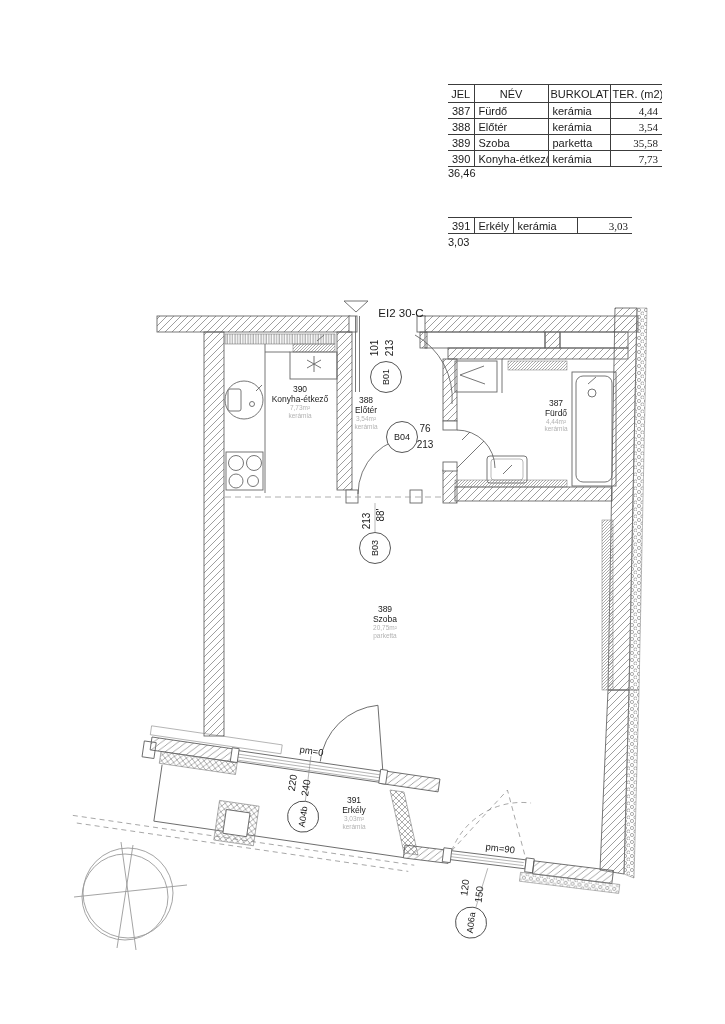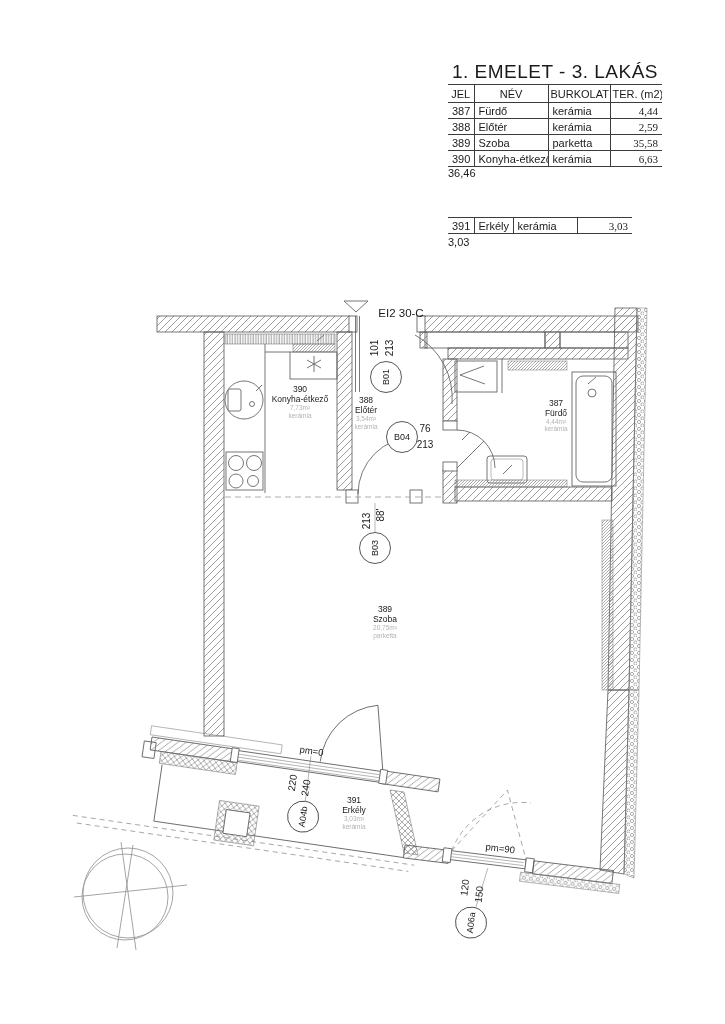--- a/index.html
+++ b/index.html
@@ -36,21 +36,20 @@
   .t-dim{font-size:10px;text-anchor:middle;}
   .t-tag{font-size:9px;text-anchor:middle;}
   .t-entry{font-size:11.5px;text-anchor:middle;}
   .t-pm{font-size:9.5px;text-anchor:middle;}
 </style>
 </head>
 <body>
 
 <div id="page">
 
-  <div id="title">1. EMELET - 3. LAKÁS</div>
 
   <table class="tbl" style="left:448px;top:84px;width:214px;">
     <colgroup>
         <col style="width:26px">
         <col style="width:74px">
         <col style="width:62px">
         <col style="width:52px">
       </colgroup>
     <tbody>
         <tr class="hd">
@@ -62,33 +61,33 @@
     <tr>
       <td class="c vr">387</td>
       <td class="l vr">Fürdő</td>
       <td class="l vr">kerámia</td>
       <td class="r">4,44</td>
     </tr>
     <tr>
       <td class="c vr">388</td>
       <td class="l vr">Előtér</td>
       <td class="l vr">kerámia</td>
-      <td class="r">2,59</td>
+      <td class="r">3,54</td>
     </tr>
     <tr>
       <td class="c vr">389</td>
       <td class="l vr">Szoba</td>
       <td class="l vr">parketta</td>
       <td class="r">35,58</td>
     </tr>
     <tr>
       <td class="c vr">390</td>
       <td class="l vr">Konyha-étkező</td>
       <td class="l vr">kerámia</td>
-      <td class="r">6,63</td>
+      <td class="r">7,73</td>
     </tr>
   </tbody>
     </table>
   <div class="total" style="left:448px;top:167px;width:210px;">36,46</div>
 
   <table class="tbl" style="left:448px;top:217px;width:184px;">
     <colgroup>
         <col style="width:26px">
         <col style="width:39px">
         <col style="width:64px">

